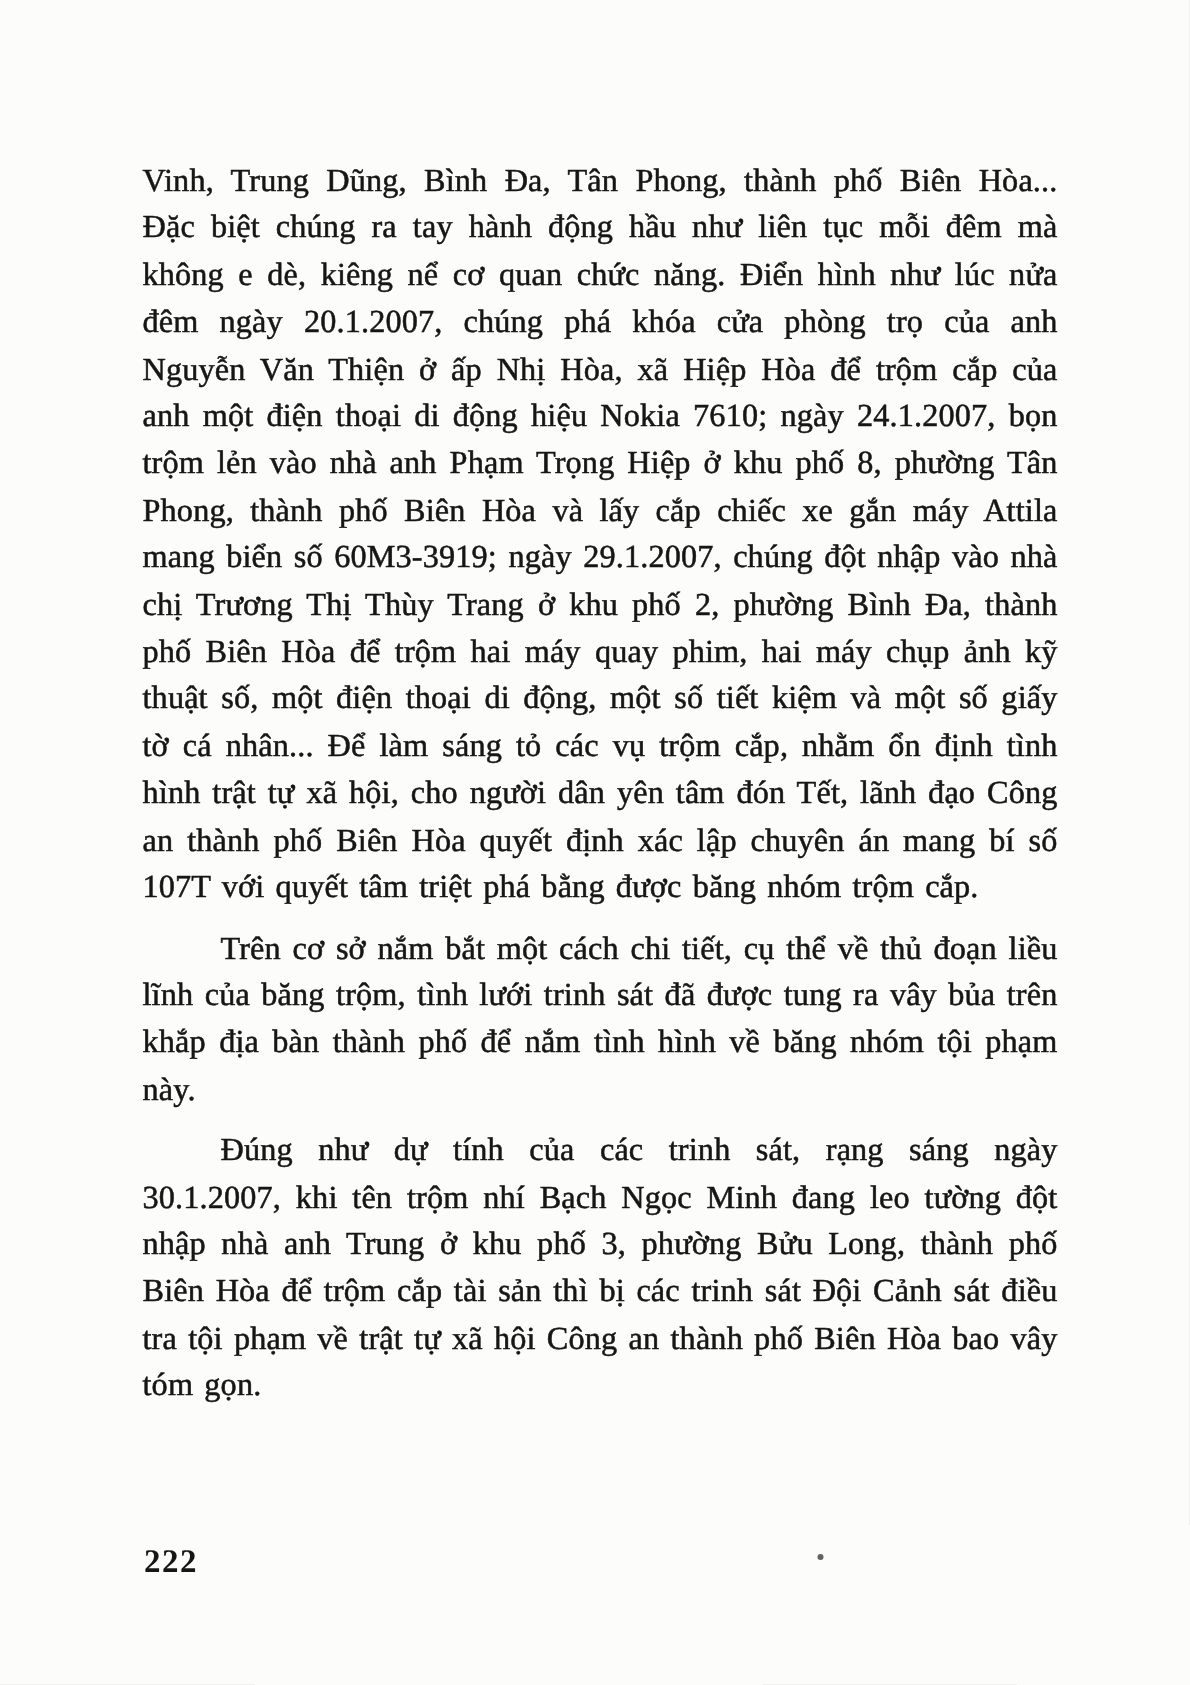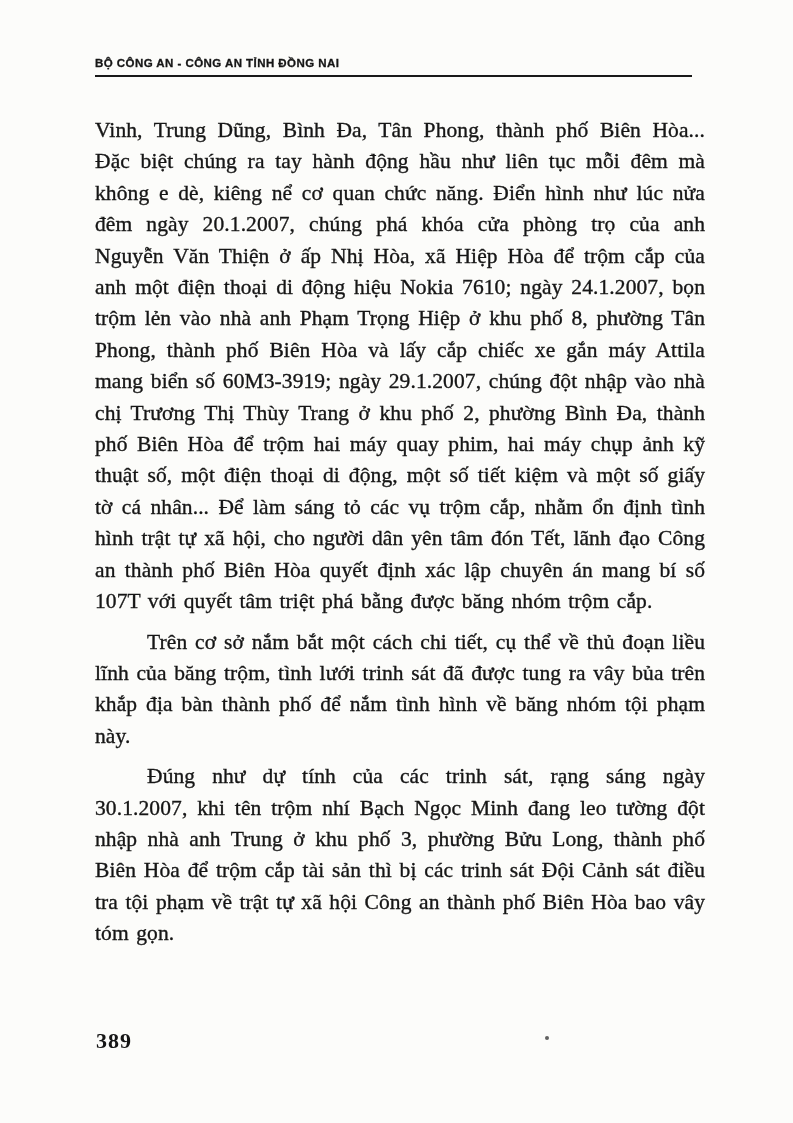--- a/index.html
+++ b/index.html
@@ -46,21 +46,20 @@
     top: 105px;
     width: 610px;
     font-family: "Liberation Serif", "DejaVu Serif", serif;
     font-size: 21.5px;
     line-height: 31.4px;
     text-align: justify;
     text-justify: inter-word;
     word-spacing: 2px;
     letter-spacing: 0.1px;
     color: var(--ink, #161616);
-    margin-top: 10px;
     -webkit-text-stroke: 0.35px var(--ink, #161616);
   }
   .para {
     margin: 0 0 9px 0;
   }
   .para.indent {
     text-indent: 52px;
   }
   
   .page-footer {
@@ -85,30 +84,26 @@
     background: #3a3a3a;
     border-radius: 50%;
     opacity: 0.8;
   }
 </style>
 </head>
 <body>
 
 <div class="page">
 
-  <header class="page-header">
-    <div class="header-title">BỘ CÔNG AN - CÔNG AN TỈNH ĐỒNG NAI</div>
-    <div class="header-rule"></div>
-  </header>
 
   <main class="page-body">
     <p class="para no-indent">Vinh, Trung Dũng, Bình Đa, Tân Phong, thành phố Biên Hòa... Đặc biệt chúng ra tay hành động hầu như liên tục mỗi đêm mà không e dè, kiêng nể cơ quan chức năng. Điển hình như lúc nửa đêm ngày 20.1.2007, chúng phá khóa cửa phòng trọ của anh Nguyễn Văn Thiện ở ấp Nhị Hòa, xã Hiệp Hòa để trộm cắp của anh một điện thoại di động hiệu Nokia 7610; ngày 24.1.2007, bọn trộm lẻn vào nhà anh Phạm Trọng Hiệp ở khu phố 8, phường Tân Phong, thành phố Biên Hòa và lấy cắp chiếc xe gắn máy Attila mang biển số 60M3-3919; ngày 29.1.2007, chúng đột nhập vào nhà chị Trương Thị Thùy Trang ở khu phố 2, phường Bình Đa, thành phố Biên Hòa để trộm hai máy quay phim, hai máy chụp ảnh kỹ thuật số, một điện thoại di động, một số tiết kiệm và một số giấy tờ cá nhân... Để làm sáng tỏ các vụ trộm cắp, nhằm ổn định tình hình trật tự xã hội, cho người dân yên tâm đón Tết, lãnh đạo Công an thành phố Biên Hòa quyết định xác lập chuyên án mang bí số 107T với quyết tâm triệt phá bằng được băng nhóm trộm cắp.</p>
     <p class="para indent">Trên cơ sở nắm bắt một cách chi tiết, cụ thể về thủ đoạn liều lĩnh của băng trộm, tình lưới trinh sát đã được tung ra vây bủa trên khắp địa bàn thành phố để nắm tình hình về băng nhóm tội phạm này.</p>
     <p class="para indent">Đúng như dự tính của các trinh sát, rạng sáng ngày 30.1.2007, khi tên trộm nhí Bạch Ngọc Minh đang leo tường đột nhập nhà anh Trung ở khu phố 3, phường Bửu Long, thành phố Biên Hòa để trộm cắp tài sản thì bị các trinh sát Đội Cảnh sát điều tra tội phạm về trật tự xã hội Công an thành phố Biên Hòa bao vây tóm gọn.</p>
   </main>
 
   <footer class="page-footer">
-    <div class="page-number">389</div>
+    <div class="page-number">222</div>
   </footer>
 
   <div class="scan-speck"></div>
 
 </div>
 
 </body></html>

